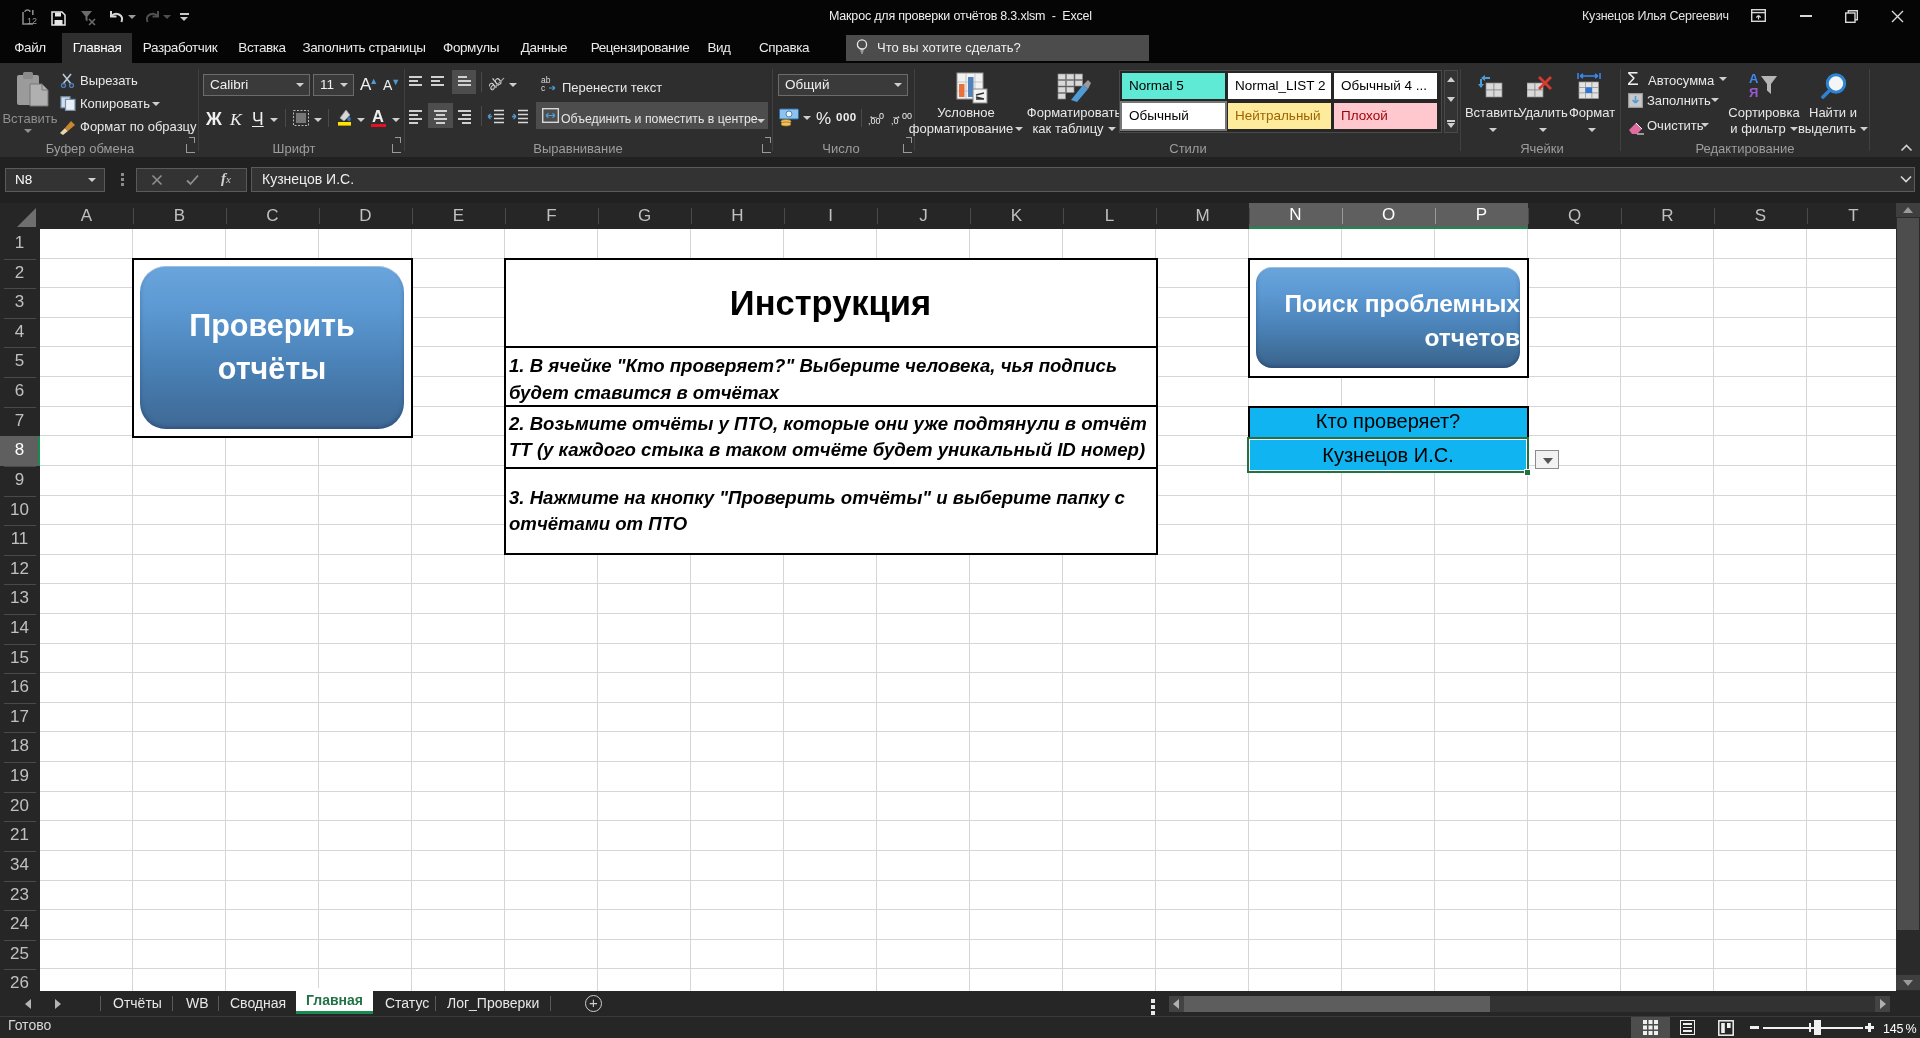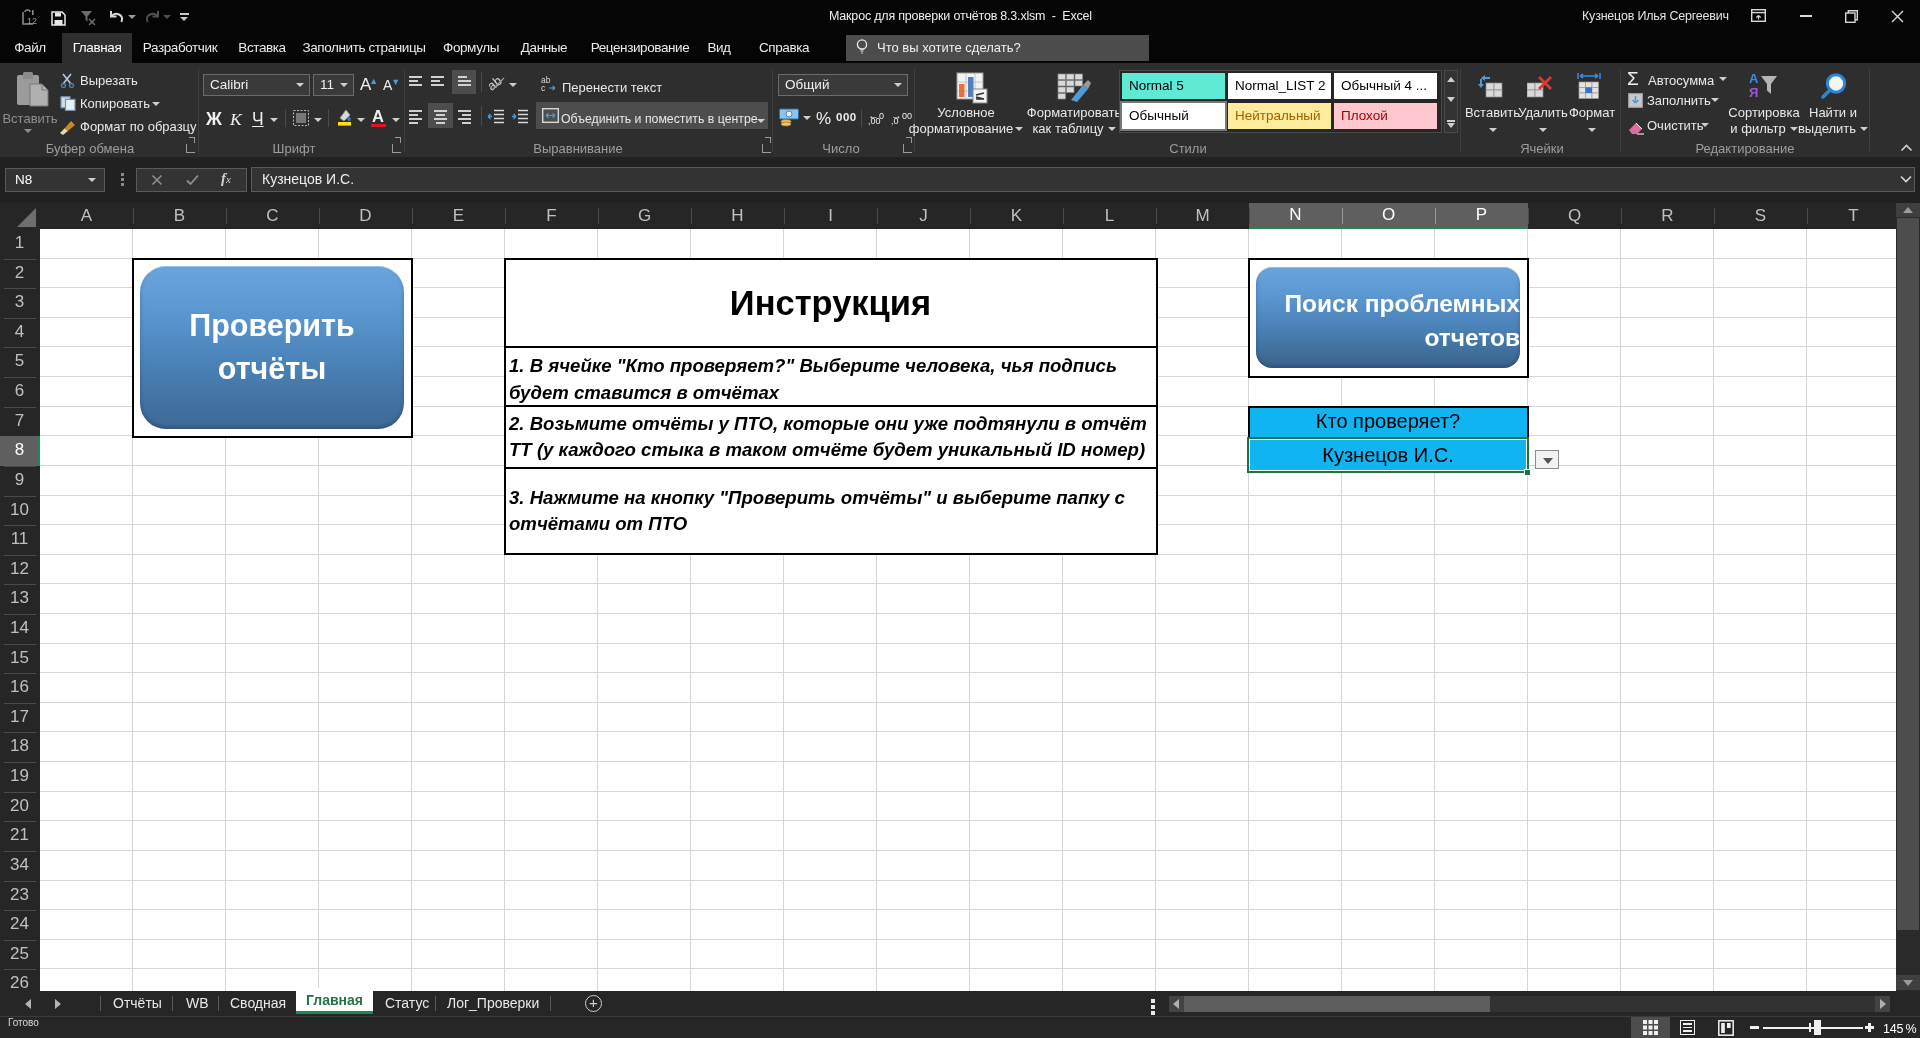--- a/index.html
+++ b/index.html
@@ -579,21 +579,21 @@
         <div class="abs" style="left:4px;top:3px;width:0;height:0;border-top:5px solid transparent;border-bottom:5px solid transparent;border-right:6px solid #b0b0b0;"></div>
       </div>
       <div class="abs" style="left:15px;top:0;width:306px;height:16px;background:#5d5d5d;"></div>
       <div class="abs" style="left:706px;top:0;width:15px;height:16px;background:#434343;">
         <div class="abs" style="left:5px;top:3px;width:0;height:0;border-top:5px solid transparent;border-bottom:5px solid transparent;border-left:6px solid #b0b0b0;"></div>
       </div>
     </div>
   </div>
 
   <div class="abs" id="statusbar">
-    <div class="abs" style="left:8px;top:0;font-size:10px;">Готово</div>
+    <div class="abs" style="left:8px;top:0;font-size:14px;">Готово</div>
 
     <div class="abs" style="left:1631px;top:0;width:39px;height:21px;background:#4d4d4d;">
       <svg width="15" height="15" style="position:absolute;left:12px;top:3px;">
         <g fill="#f0f0f0">
           <rect x="0" y="0" width="4" height="4"></rect>
           <rect x="5.5" y="0" width="4" height="4"></rect>
           <rect x="11" y="0" width="4" height="4"></rect>
           <rect x="0" y="5.5" width="4" height="4"></rect>
           <rect x="5.5" y="5.5" width="4" height="4"></rect>
           <rect x="11" y="5.5" width="4" height="4"></rect>

